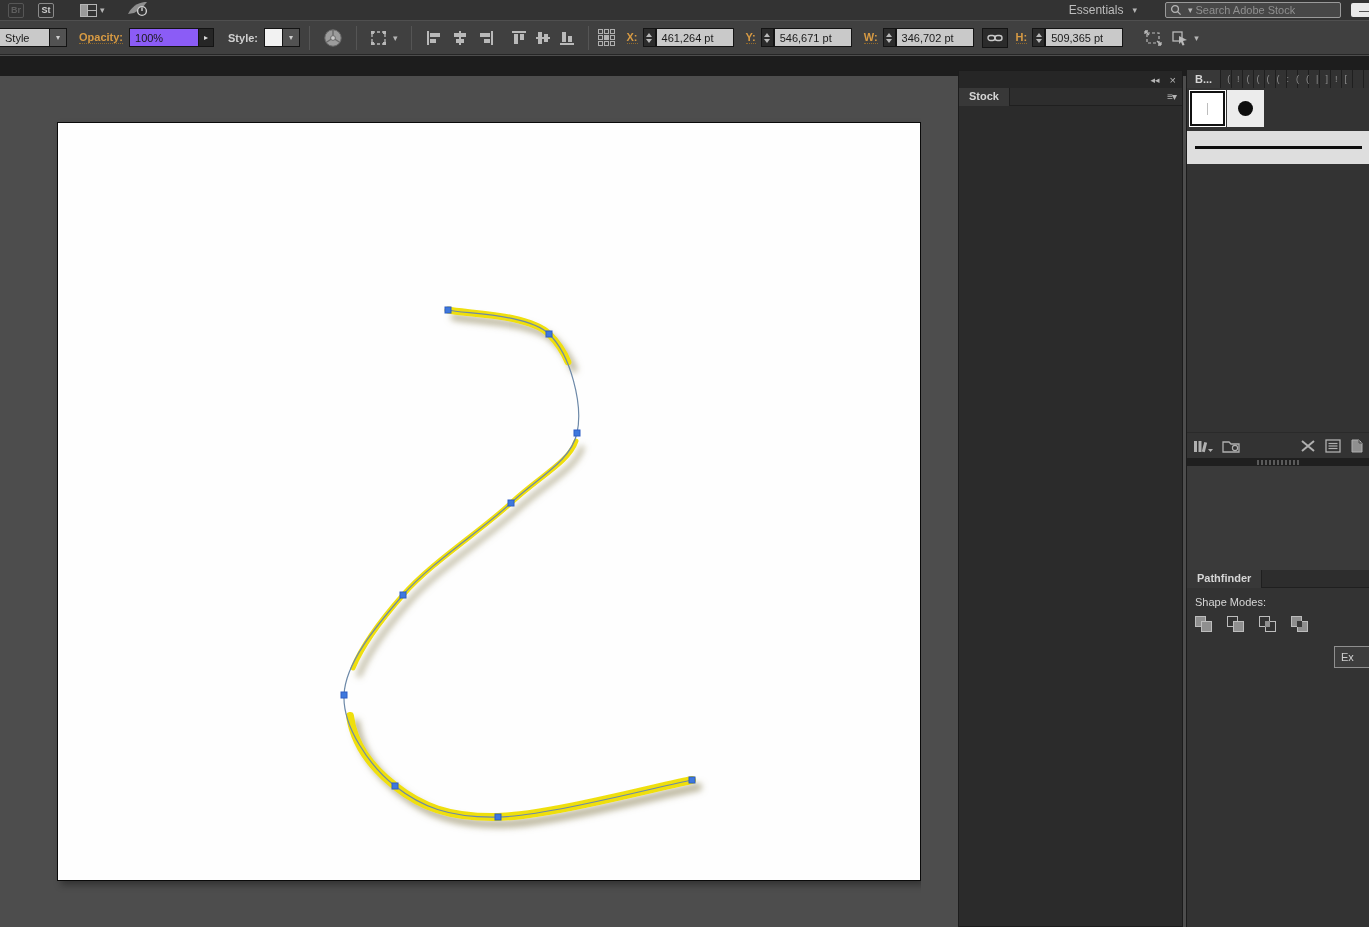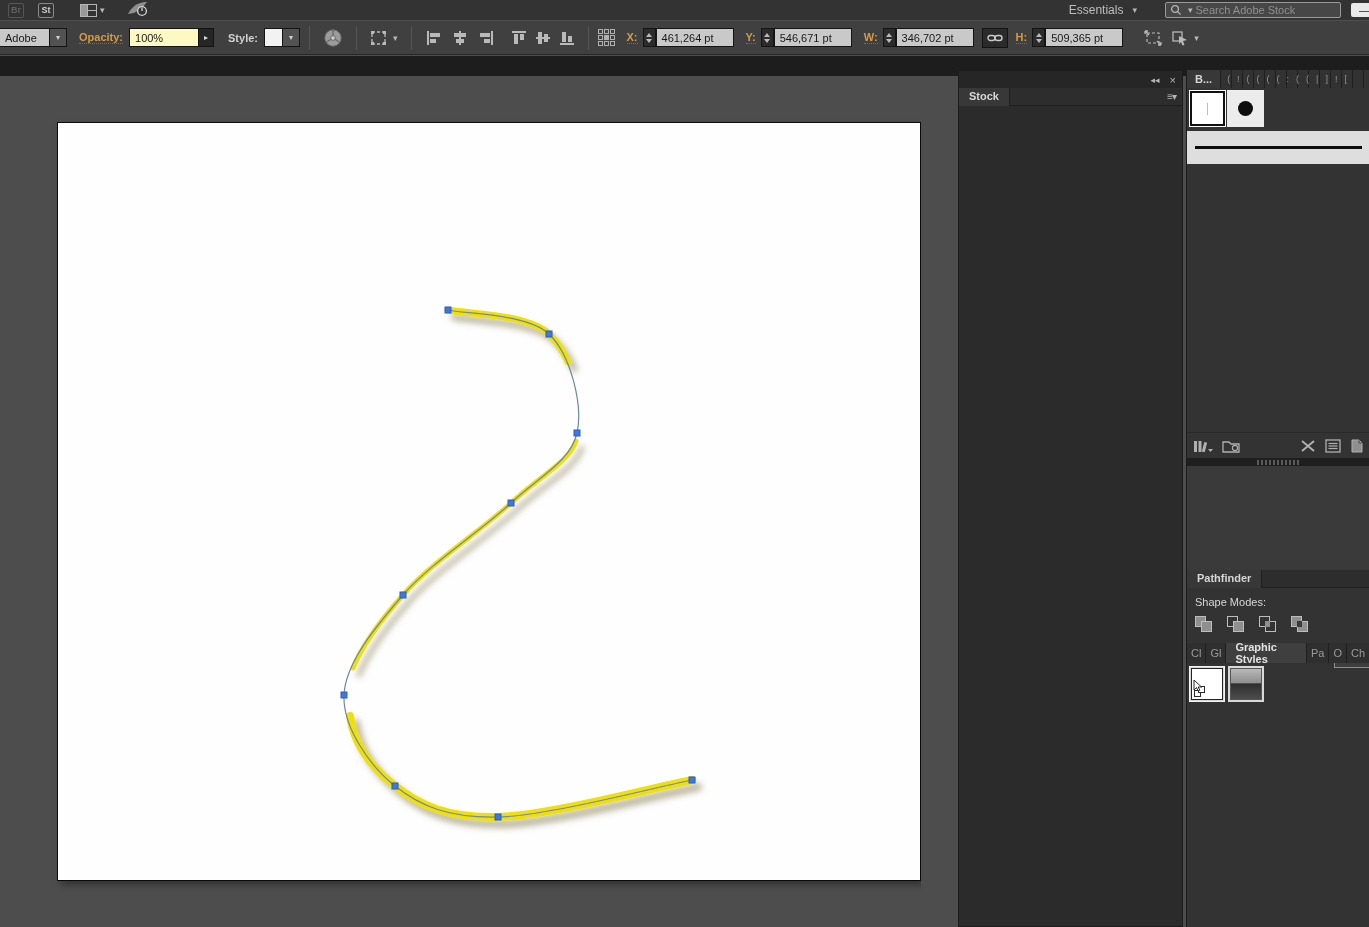--- a/index.html
+++ b/index.html
@@ -172,25 +172,25 @@
         <line x1="7.6" y1="7.6" x2="10.6" y2="10.6" stroke="#b5b5b5" stroke-width="1.3"></line>
       </svg>
       <span class="caret small">▾</span>
       <span class="ph">Search Adobe Stock</span>
     </div>
     <div class="win-min">—</div>
   </div>
 </div>
 
 <div class="controlbar">
-  <div class="field" style="width:50px; border-left:none;">Adobe</div>
+  <div class="field" style="width:50px; border-left:none;">Style</div>
   <div class="drop-btn">▾</div>
 
   <span class="amber" style="margin-left:12px;">Opacity:</span>
-  <div class="field" style="width:70px; margin-left:6px; background:#fef9c3;">100%</div>
+  <div class="field" style="width:70px; margin-left:6px; background:#8b5cf6;">100%</div>
   <div class="flyout-btn">▸</div>
 
   <span style="margin-left:14px; color:#d0d0d0; font-weight:bold;">Style:</span>
   <div class="swatch-white" style="margin-left:6px;"></div>
   <div class="drop-btn">▾</div>
 
   <div class="vsep"></div>
   <div class="icon-btn">
     <svg width="20" height="20" viewBox="0 0 20 20">
       <circle cx="10" cy="10" r="8.2" fill="#9c9c9c" stroke="#6a6a6a"></circle>
@@ -431,39 +431,13 @@
       </div>
       <div class="shape-mode">
         <span class="b1 fill-g"></span>
           <span class="b2 fill-g"></span>
           <span style="position:absolute;left:6px;top:5px;width:5px;height:6px;background:#3a3a3a;"></span>
       </div>
       <div class="pf-expand">Ex</div>
     </div>
   </div>
 
-  <div class="gs-panel">
-    <div class="gs-tabbar">
-      <div class="gs-stub">Cl</div>
-      <div class="gs-stub">Gl</div>
-      <div class="gs-active">Graphic Styles</div>
-      <div class="gs-stub">Pa</div>
-      <div class="gs-stub">O</div>
-      <div class="gs-stub">Ch</div>
-    </div>
-    <div class="gs-swatches">
-      <div class="gs-cell">
-        <div class="gs-default selected">
-          <span class="mini-squares">
-              <span></span>
-              <span></span>
-            </span>
-          <svg width="10" height="13" viewBox="0 0 10 13" style="position:absolute;left:1px;top:10px;">
-            <path d="M1,1 L1,11 L3.5,8.6 L5.2,12 L6.8,11.2 L5.2,8 L8.5,8 Z" fill="#fff" stroke="#111" stroke-width="0.9"></path>
-          </svg>
-        </div>
-      </div>
-      <div class="gs-cell">
-        <div class="gs-gradient"></div>
-      </div>
-    </div>
-  </div>
 </div>
 
 </body></html>

